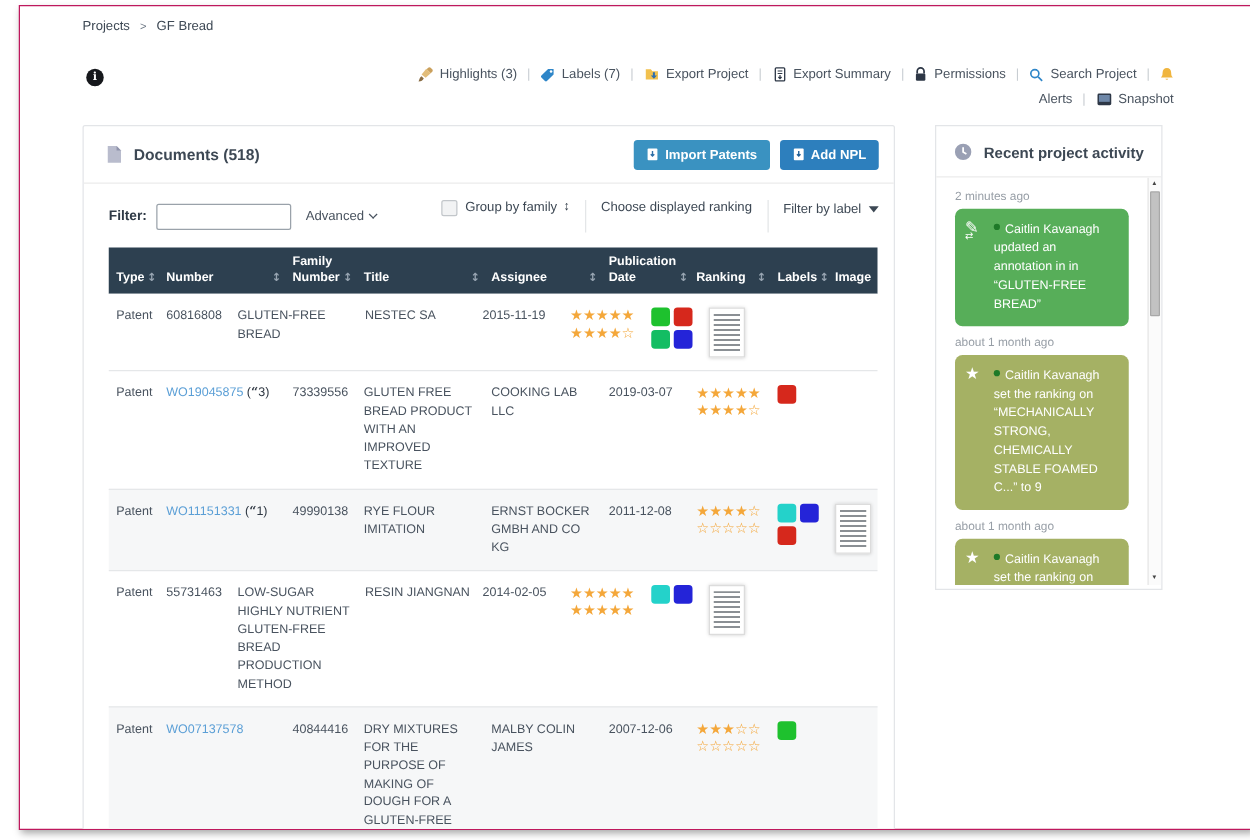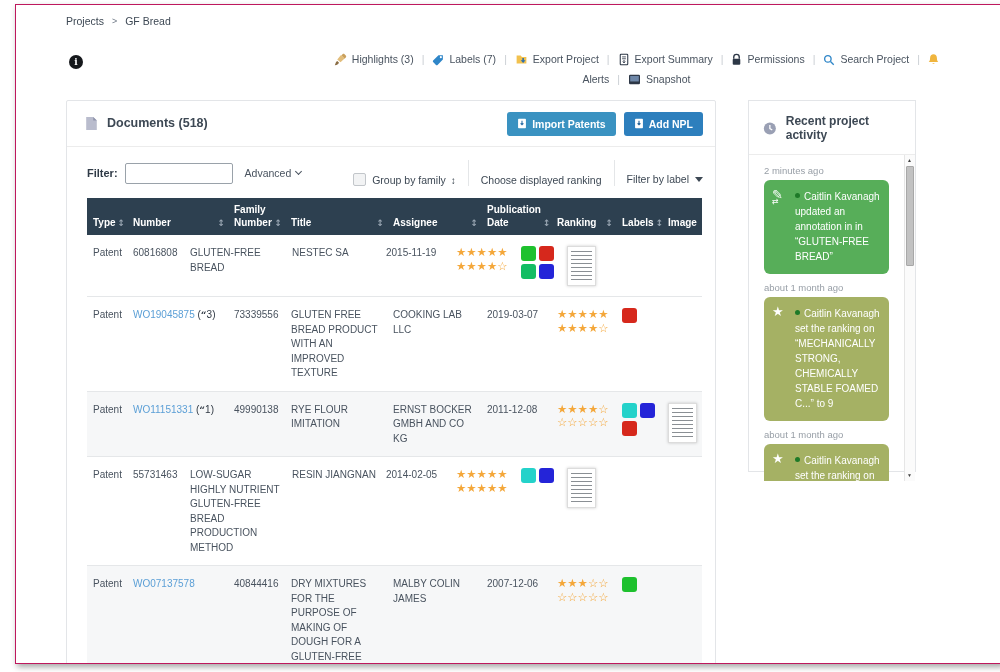--- a/index.html
+++ b/index.html
@@ -7,38 +7,38 @@
   .page{position:absolute;left:15px;top:4px;width:987px;height:660px;background:#fff;border:1px solid #be185d;box-shadow:2px 3px 6px rgba(0,0,0,.35);overflow:hidden}
 
   .breadcrumb{position:absolute;left:50px;top:10px;font-size:10.5px;color:#3d4854;display:flex;gap:8px;align-items:center}
   .crumb{cursor:pointer}
   .crumb-sep{color:#6b7683;font-size:9px}
 
   .page-title{position:absolute;left:53px;top:50px;font-size:17px;font-weight:bold;color:#333c48;display:flex;align-items:center;gap:11px}
   .info-dark{width:14px;height:14px;border-radius:50%;background:#16181c;color:#fff;font-size:9px;font-weight:bold;display:inline-flex;align-items:center;justify-content:center;font-family:"DejaVu Serif",serif}
 
   .toolbar{position:absolute;right:62px;top:46px;font-size:10.5px;color:#49535f}
-  .tline{display:flex;justify-content:center;align-items:center;gap:8px;line-height:17px;margin-bottom:3px}
+  .tline{display:flex;justify-content:flex-end;align-items:center;gap:8px;line-height:17px;margin-bottom:3px}
   .titem{display:inline-flex;align-items:center;gap:5px;cursor:pointer;white-space:nowrap}
   .sep{color:#c8cdd2}
 
   .docs-panel{position:absolute;left:50px;top:95px;width:650px;height:580px;background:#fff;border:1px solid #e3e5e8;border-radius:2px}
   .docs-header{display:flex;align-items:center;height:46px;padding:0 12px 0 18px;border-bottom:1px solid #ececec}
-  .docs-title{font-size:12.5px;font-weight:bold;color:#3d4854;display:flex;gap:9px;align-items:flex-start}
+  .docs-title{font-size:12.5px;font-weight:bold;color:#3d4854;display:flex;gap:9px;align-items:center}
   .docs-buttons{margin-left:auto;display:flex;gap:8px}
   .btn{display:inline-flex;align-items:center;gap:5px;color:#fff;font-size:10.5px;font-weight:bold;padding:6px 10px;border-radius:3px;border:none;cursor:pointer}
   .btn-import{background:var(--btn-import)}
   .btn-npl{background:var(--btn-npl)}
 
   .filter-row{display:flex;align-items:center;padding:13px 12px 10px 20px;font-size:10.5px}
   .filter-label{font-weight:bold;font-size:11px;color:#2f3a46;margin-right:7px}
   .filter-input{width:108px;height:21px;border:1px solid #9aa2aa;border-radius:2px;background:#fff;font-size:10px;padding:0 5px;font-family:inherit}
   .advanced{display:flex;gap:5px;align-items:center;margin-left:12px;color:#49535f;cursor:pointer}
   .chev{width:5px;height:5px;border-left:1.3px solid #49535f;border-bottom:1.3px solid #49535f;transform:rotate(-45deg);margin-top:-3px}
-  .filter-right{margin-left:auto;display:flex;align-items:flex-end}
+  .filter-right{margin-left:auto;display:flex;align-items:flex-start}
   .checkbox{width:13px;height:13px;border:1px solid #c2c6ca;background:#f2f3f4;border-radius:2px;margin-right:6px;cursor:pointer}
   .updown{font-weight:bold;color:#2f3a46;margin-left:5px;font-size:10px}
   .vdiv{width:1px;height:26px;background:#e4e6e8;margin:0 12px}
   .fbl{display:flex;align-items:center;cursor:pointer}
   .fbl-caret{border:4px solid transparent;border-top:5px solid #3d4854;margin-left:6px;margin-top:5px}
 
   .table{margin:2px 13px 0 20px}
   .thead{display:flex;background:var(--header-bg);color:#fff;min-height:37px}
   .th{display:flex;align-items:flex-end;justify-content:space-between;padding:5px 3px 6px 6px;font-size:10px;font-weight:bold;line-height:1.25}
   .sort{font-size:9px;color:#98a5b2;margin-left:2px;font-family:"DejaVu Sans",sans-serif}
@@ -50,21 +50,21 @@
   .num-link{color:var(--link);cursor:pointer}
   .cit{color:#2e3742;white-space:nowrap}
   .cit b{font-family:"DejaVu Serif",serif}
   .info-blue{display:inline-flex;width:11px;height:11px;border-radius:50%;background:#3a8fd0;color:#fff;font-size:8px;align-items:center;justify-content:center;font-family:"DejaVu Serif",serif;font-weight:bold;margin-right:3px;vertical-align:-1px;cursor:pointer}
   .stars{color:var(--star);font-size:11.5px;line-height:1.2;white-space:nowrap;font-family:"DejaVu Sans",sans-serif;cursor:pointer}
   .labels-wrap{display:flex;flex-wrap:wrap;gap:3px;width:36px}
   .label-sq{width:15px;height:15px;border-radius:3px;cursor:pointer}
   .thumb{width:29px;height:40px;background:#fff;border:1px solid #dcdcdc;box-shadow:0 0 3px rgba(0,0,0,.2);padding:4px 3px;cursor:pointer}
   .thumb i{display:block;height:100%;background:repeating-linear-gradient(to bottom,#8a8f94 0 1.5px,transparent 1.5px 4px)}
 
-  .activity-panel{position:absolute;left:732px;top:95px;width:168px;height:372px;background:#fff;border:1px solid #e3e5e8}
+  .activity-panel{position:absolute;left:732px;top:95px;width:182px;height:372px;background:#fff;border:1px solid #e3e5e8}
   .act-header{display:flex;align-items:center;gap:9px;padding:13px 12px 12px 14px;font-size:12px;font-weight:bold;color:#3d4854}
   .act-list{position:relative;border-top:1px solid #ececec;height:327px;overflow:hidden;padding:2px 26px 0 15px}
   .act-scroll{position:absolute;right:0;top:0;bottom:0;width:11px;background:#fbfbfb;border-left:1px solid #e6e6e6}
   .act-thumb{position:absolute;right:1px;top:11px;width:8px;height:100px;background:#c2c2c2;border:1px solid #a8a8a8;border-radius:1px;cursor:pointer}
   .sarr{position:absolute;right:3px;font-size:5px;color:#444;line-height:5px}
   .sarr.up{top:3px}.sarr.dn{bottom:3px}
   .act-time{text-align:left;font-size:9.5px;color:#979ea6;margin:8px 2px 4px 0}
   .act-card{position:relative;border-radius:6px;padding:9px 9px 10px 31px;color:#fff;font-size:10px;line-height:1.5;cursor:pointer}
   .act-card.green{background:var(--card-green)}
   .act-card.olive{background:var(--card-olive)}

